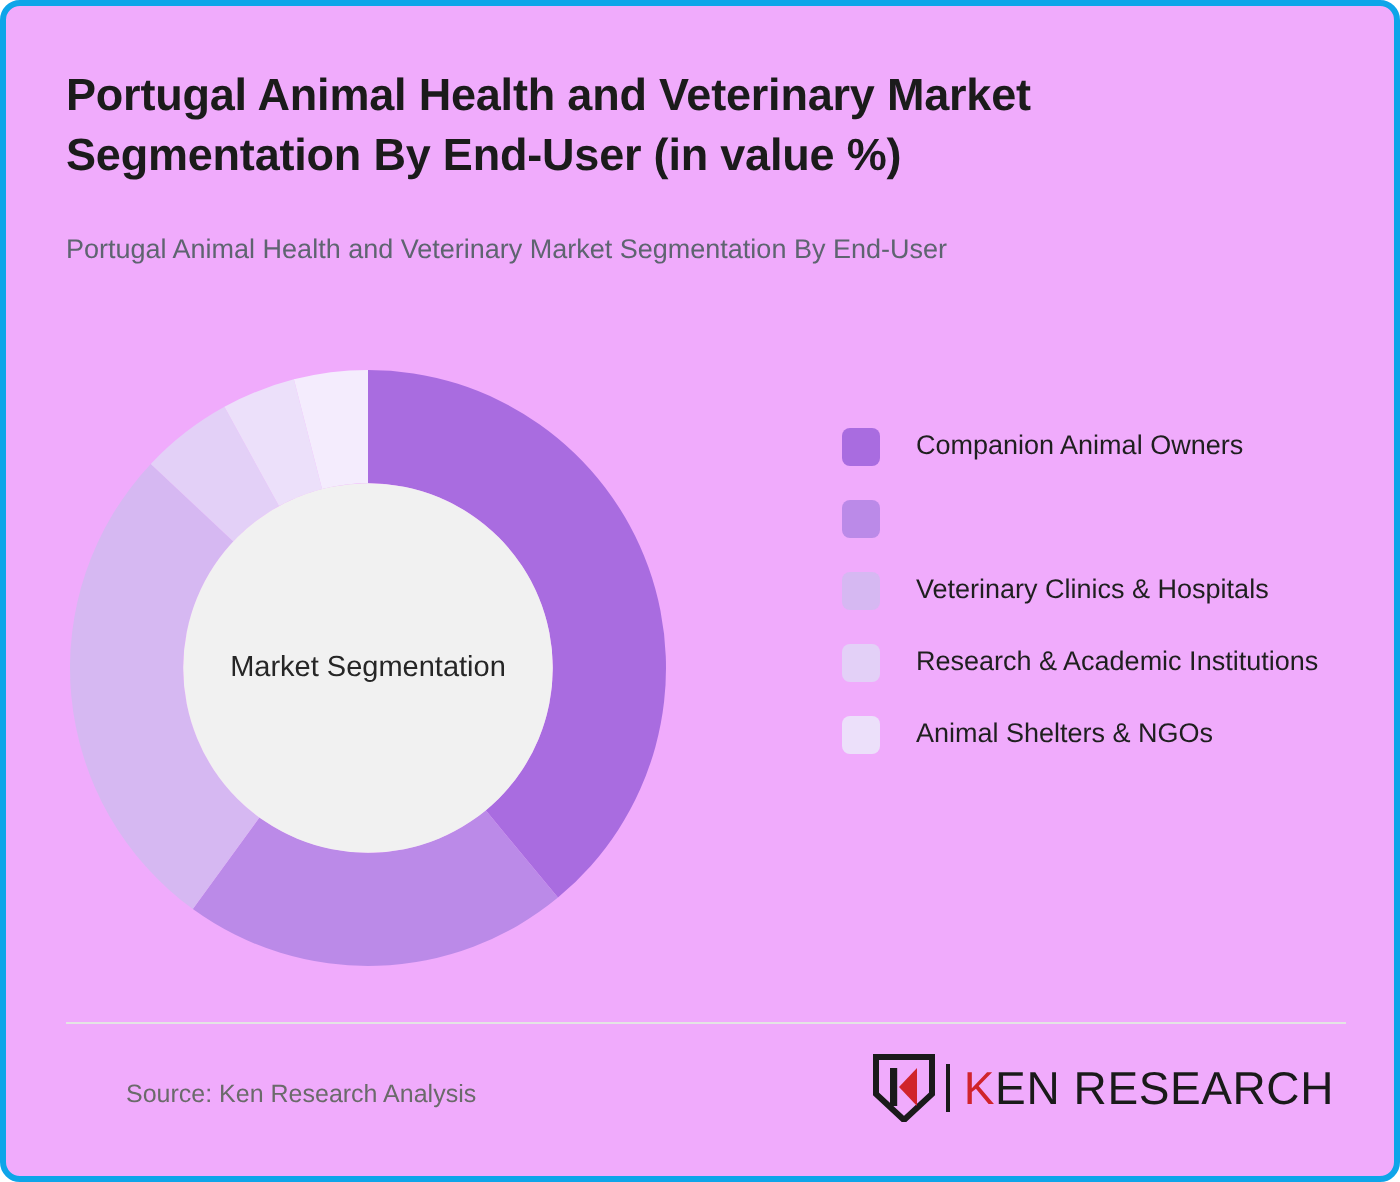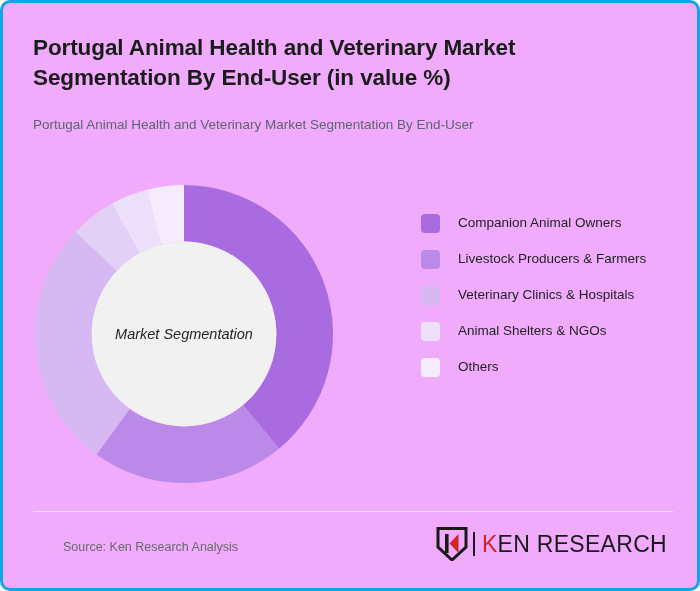--- a/index.html
+++ b/index.html
@@ -69,21 +69,20 @@
     height: 300px;
     display: flex;
     align-items: center;
     justify-content: center;
     pointer-events: none;
   }
   #center-label span {
     font-size: 14.5px;
     color: #262626;
     font-family: "Liberation Sans", sans-serif;
-    font-style: italic;
   }
   #legend {
     position: absolute;
     left: 418px;
     top: 45px;
     width: 270px;
   }
   .legend-item {
     display: flex;
     align-items: flex-start;
@@ -176,33 +175,32 @@
       </div>
     </div>
 
     <div id="legend">
         <div class="legend-item">
           <span class="legend-swatch" style="background: rgb(169, 108, 224);"></span>
           <span class="legend-label">Companion Animal Owners</span>
         </div>
         <div class="legend-item">
           <span class="legend-swatch" style="background: rgb(187, 138, 232);"></span>
-          <span class="legend-label">Livestock Producers &amp; Farmers</span>
         </div>
         <div class="legend-item">
           <span class="legend-swatch" style="background: rgb(214, 184, 242);"></span>
           <span class="legend-label">Veterinary Clinics &amp; Hospitals</span>
         </div>
         <div class="legend-item">
+          <span class="legend-swatch" style="background: rgb(227, 208, 247);"></span>
+          <span class="legend-label">Research &amp; Academic Institutions</span>
+        </div>
+        <div class="legend-item">
           <span class="legend-swatch" style="background: rgb(236, 224, 250);"></span>
           <span class="legend-label">Animal Shelters &amp; NGOs</span>
-        </div>
-        <div class="legend-item">
-          <span class="legend-swatch" style="background: rgb(244, 236, 253);"></span>
-          <span class="legend-label">Others</span>
         </div>
       </div>
 
   </div>
 
   <div id="divider"></div>
 
   <div id="source">Source: Ken Research Analysis</div>
 
   <div id="logo">

